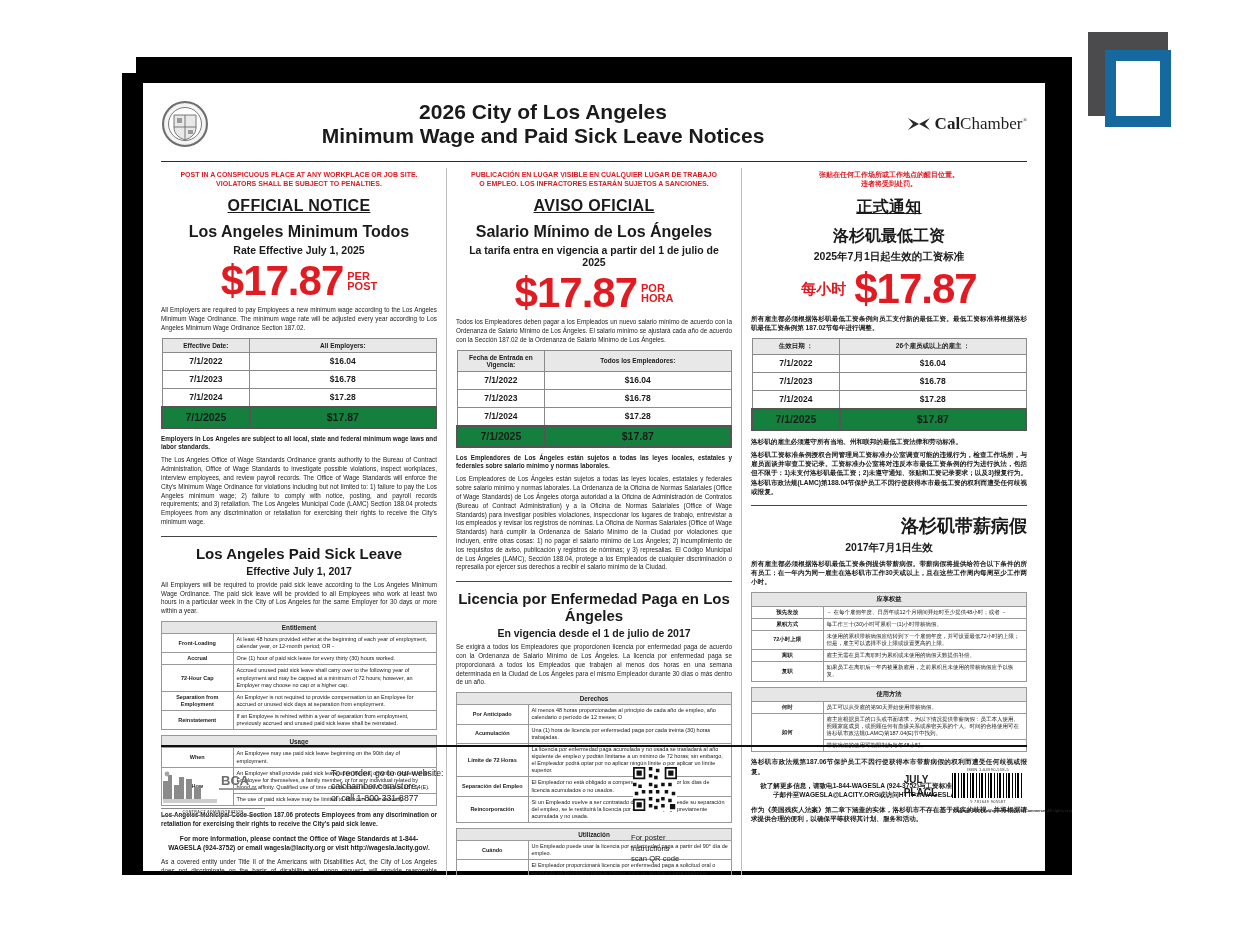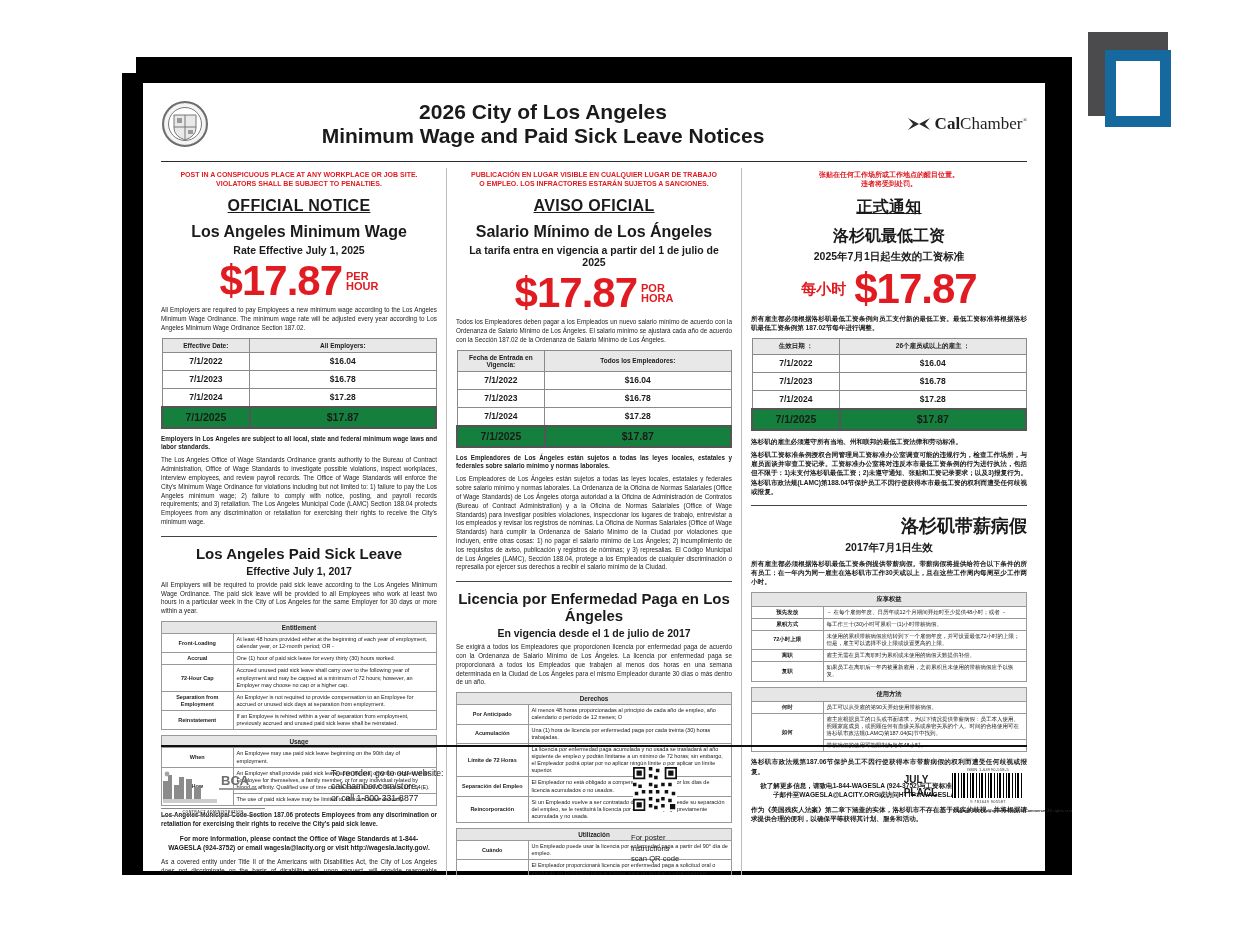--- a/index.html
+++ b/index.html
@@ -116,25 +116,25 @@
       <div class="hdr-rule"></div>
 
       <div class="cols">
 
         <div class="col first">
           <div class="red-note">
             <span>POST IN A CONSPICUOUS PLACE AT ANY WORKPLACE OR JOB SITE.</span><br>
             <span>VIOLATORS SHALL BE SUBJECT TO PENALTIES.</span>
           </div>
           <div class="official">OFFICIAL NOTICE</div>
-          <div class="h1">Los Angeles Minimum Wage</div>
+          <div class="h1">Los Angeles Minimum Todos</div>
           <div class="sub">Rate Effective July 1, 2025</div>
           <div class="price-row">
             <span class="price">$17.87</span>
-            <span class="per"><span>PER</span><br><span>HOUR</span></span>
+            <span class="per"><span>PER</span><br><span>POST</span></span>
           </div>
           <p class="p">All Employers are required to pay Employees a new minimum wage according to the Los Angeles Minimum Wage Ordinance. The minimum wage rate will be adjusted every year according to Los Angeles Minimum Wage Ordinance Section 187.02.</p>
           <table class="rate-table">
             <tbody>
                 <tr>
                   <th>Effective Date:</th>
                   <th>All Employers:</th>
                 </tr>
             <tr>
                   <td>7/1/2022</td>

